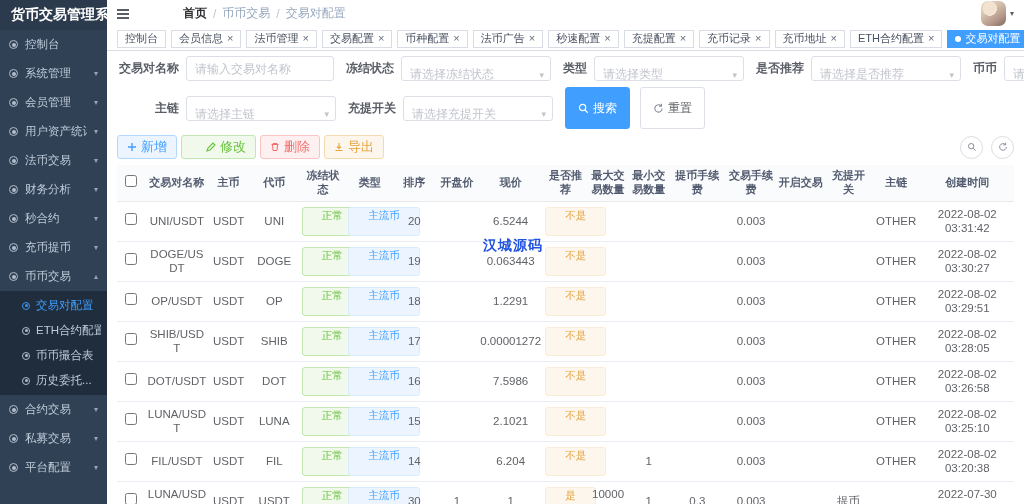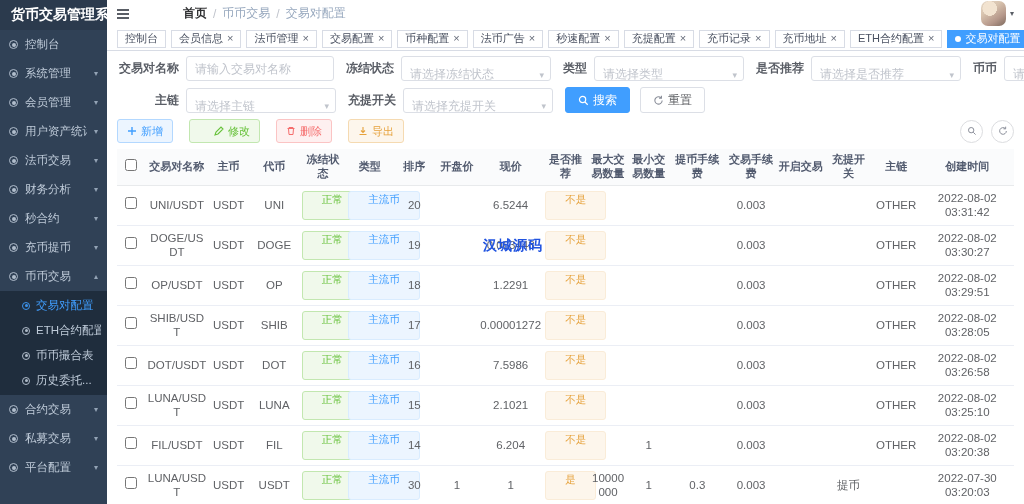--- a/index.html
+++ b/index.html
@@ -48,27 +48,27 @@
   
   .filter-row { display:flex; align-items:center; margin-bottom:6px; }
   .field { display:flex; align-items:center; margin-right:12px; }
   .field-label { font-weight:bold; color:#5a5e66; font-size:12px; margin-right:7px; white-space:nowrap; }
   .w64 { min-width:62px; text-align:right; }
   .txt-input { height:25px; width:148px; border:1px solid #dcdfe6; border-radius:3px; padding:0 8px; font-size:12px; color:#606266; font-family:inherit; }
   .txt-input::placeholder { color:#c0c4cc; }
   .select { height:25px; width:150px; border:1px solid #dcdfe6; border-radius:3px; padding:12px 6px 0 8px; display:flex; align-items:center; justify-content:space-between; background:#fff; cursor:pointer; }
   .select .ph { color:#c0c4cc; font-size:12px; white-space:nowrap; overflow:hidden; }
   .sel-caret { color:#c0c4cc; font-size:9px; }
-  .btn { height:26px; display:inline-flex; align-items:center; gap:4px; padding:0 12px; border-radius:3px; border:1px solid #dcdfe6; background:#fff; color:#606266; font-size:12px; cursor:pointer; font-family:inherit; }
+  .btn { height:42px; display:inline-flex; align-items:center; gap:4px; padding:0 12px; border-radius:3px; border:1px solid #dcdfe6; background:#fff; color:#606266; font-size:12px; cursor:pointer; font-family:inherit; }
   .btn-primary { background:#409eff; border-color:#409eff; color:#fff; }
   .btn svg { display:block; }
 
   
   .toolbar { display:flex; align-items:center; margin:2px 0 6px; }
-  .tbtn { height:24px; display:inline-flex; align-items:center; gap:4px; padding:0 9px; border-radius:3px; font-size:11px; margin-right:16px; cursor:pointer; border:1px solid; font-family:inherit; background:#fff; }
+  .tbtn { height:24px; display:inline-flex; align-items:center; gap:4px; padding:0 9px; border-radius:3px; font-size:13px; margin-right:4px; cursor:pointer; border:1px solid; font-family:inherit; background:#fff; }
   .tbtn-add    { background:#ecf5ff; border-color:#b3d8ff; color:#409eff; }
   .tbtn-edit   { background:#f0f9eb; border-color:#c2e7b0; color:#67c23a;padding-left:24px; }
   .tbtn-del    { background:#fef0f0; border-color:#fbc4c4; color:#f56c6c; }
   .tbtn-export { background:#fdf6ec; border-color:#f5dab1; color:#e6a23c; }
   .toolbar-right { margin-left:auto; display:flex; gap:8px; }
   .circle-btn { width:23px; height:23px; border-radius:50%; border:1px solid #dcdde0; background:#fff; display:flex; align-items:center; justify-content:center; color:#8a8e99; cursor:pointer; }
 
   
   table { width:100%; border-collapse:collapse; table-layout:fixed; }
   th { background:#fafbfc; color:#515a6e; font-weight:bold; font-size:11px; padding:4px 2px; line-height:1.25; border-bottom:1px solid #e8eaec; text-align:center; }

